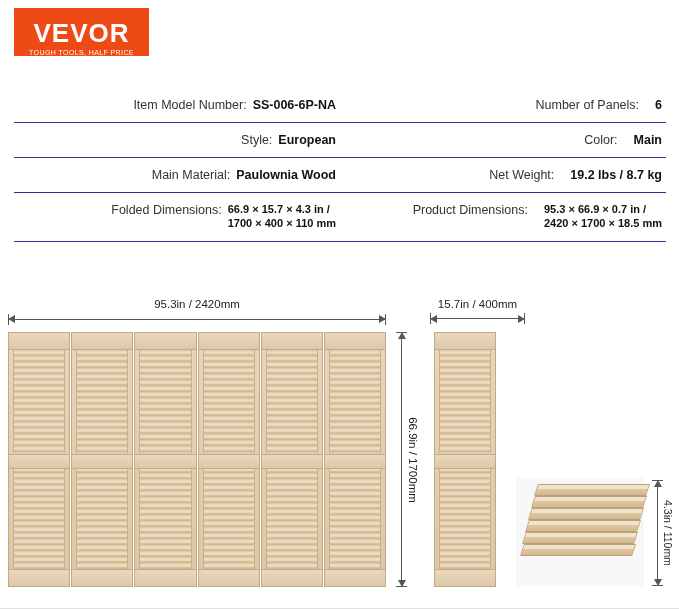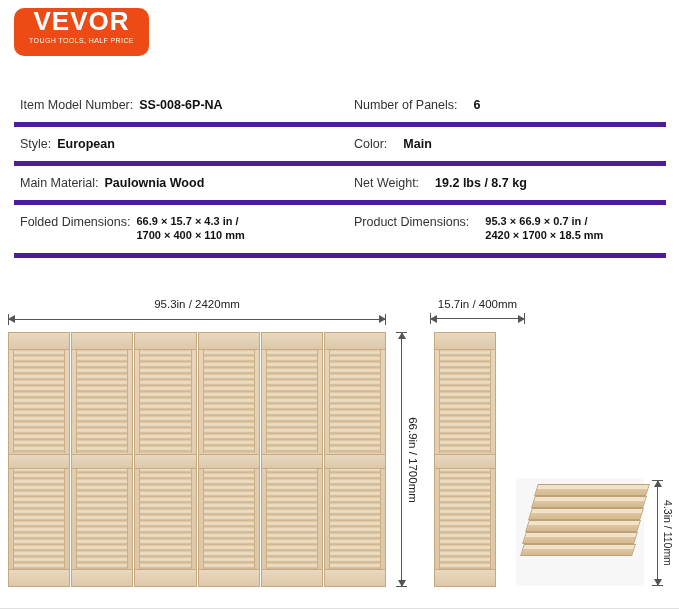--- a/index.html
+++ b/index.html
@@ -21,23 +21,22 @@
     position: absolute;
     left: 14px;
     top: 8px;
     width: 135px;
     height: 48px;
     background: #ee4a16;
     color: #ffffff;
     display: flex;
     flex-direction: column;
     align-items: center;
-    justify-content: flex-start;
+    justify-content: flex-end;
     box-sizing: border-box;
-    border-radius: 10px;
   }
   .logo-word {
     font-size: 26px;
     font-weight: bold;
     letter-spacing: 1px;
     line-height: 1;
     font-family: "Liberation Sans", sans-serif;
   }
   .logo-tag {
     font-size: 7px;
@@ -51,25 +50,26 @@
     position: absolute;
     left: 14px;
     top: 88px;
     width: 652px;
     display: flex;
     flex-wrap: wrap;
   }
   .spec-cell {
     width: 50%;
     box-sizing: border-box;
-    border-bottom: 5px solid #4c1d95;
+    border-bottom: 1px solid #4c1d95;
     padding: 10px 4px 10px 6px;
     display: flex;
     align-items: flex-start;
     min-height: 22px;
+    justify-content: flex-end;
   }
   .spec-cell.right {
     padding-left: 14px;
     gap: 10px;
   }
   .spec-label {
     font-size: 12.5px;
     color: #333333;
     white-space: nowrap;
     margin-right: 6px;
@@ -328,21 +328,21 @@
 
 <div class="logo">
   <div class="logo-word">VEVOR</div>
   <div class="logo-tag">TOUGH TOOLS, HALF PRICE</div>
 </div>
 
 <div class="spec-table">
 
   <div class="spec-cell">
     <span class="spec-label">Item Model Number:</span>
-    <span class="spec-value">SS-008-6P-NA</span>
+    <span class="spec-value">SS-006-6P-NA</span>
   </div>
   <div class="spec-cell right">
     <span class="spec-label">Number of Panels:</span>
     <span class="spec-value">6</span>
   </div>
 
   <div class="spec-cell">
     <span class="spec-label">Style:</span>
     <span class="spec-value">European</span>
   </div>

